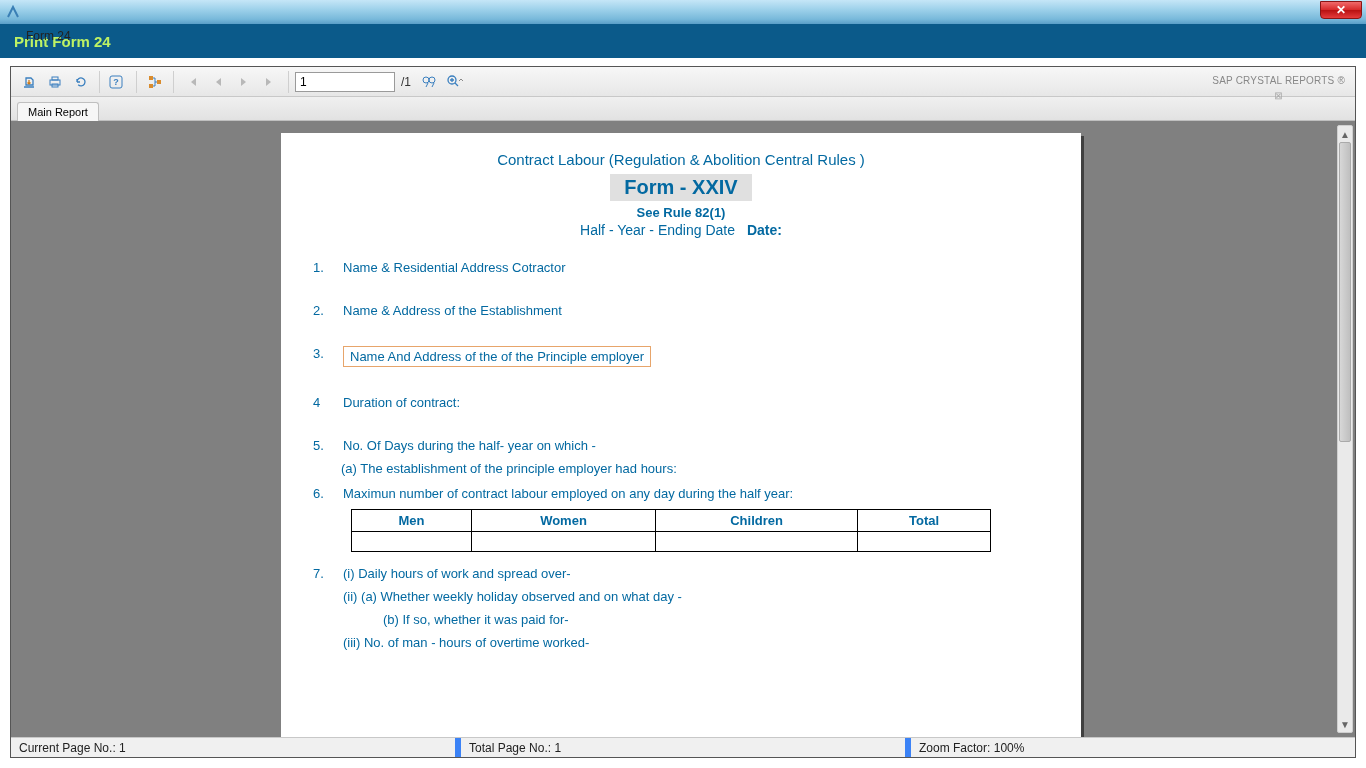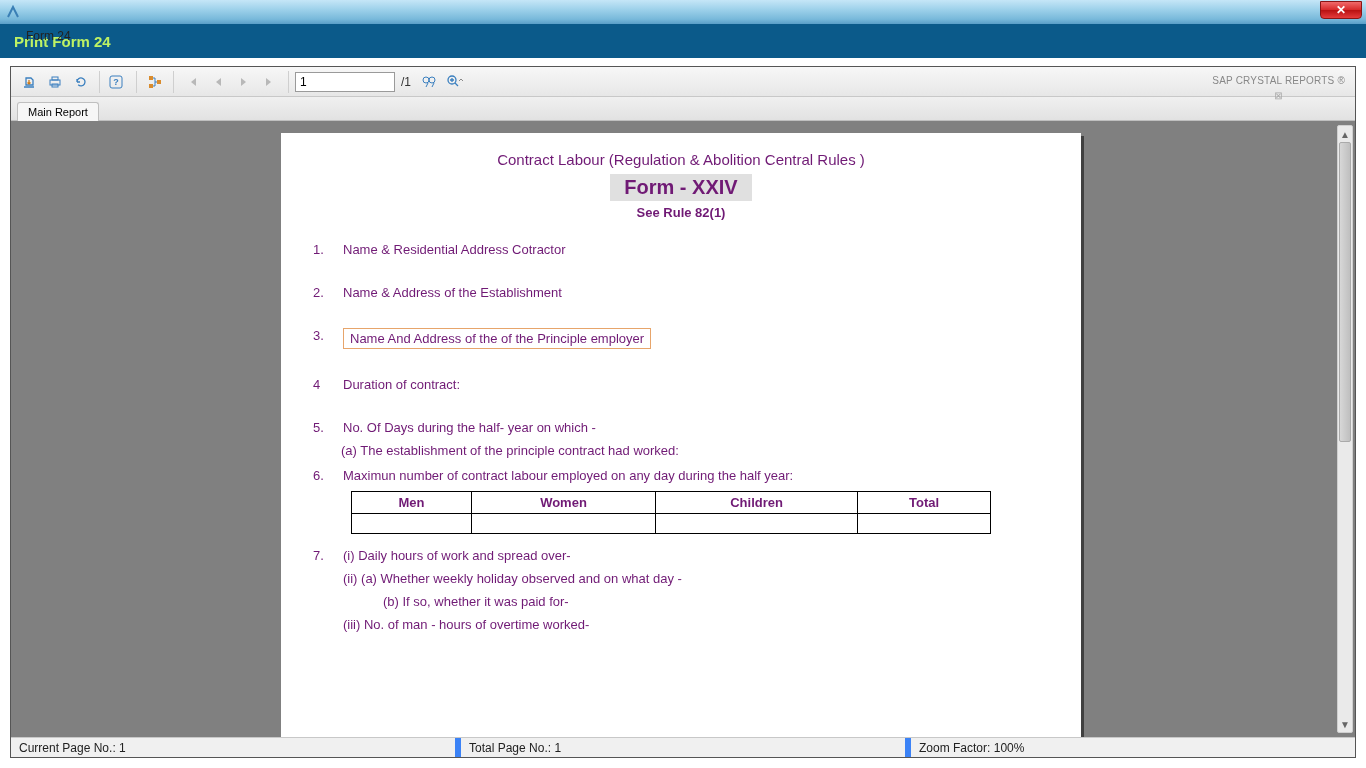--- a/index.html
+++ b/index.html
@@ -122,21 +122,21 @@
 }
 .page {
   position: absolute; left: 270px; top: 12px;
   width: 800px; height: 1000px;
   background: #fff;
   box-shadow: 3px 3px 0 rgba(0,0,0,0.5);
 }
 .page-inner {
   padding: 18px 30px 18px 30px;
   font-family: Arial, sans-serif;
-  color: #701a75;
+  color: #0369a1;
   font-size: 13px;
 }
 .doc-title1 { text-align: center; font-size: 15px; margin-bottom: 6px; }
 .doc-title2 {
   display: block; margin: 4px auto 4px auto;
   background: #e0e0e0; padding: 2px 14px;
   font-size: 20px; font-weight: bold; width: max-content;
 }
 .doc-rule { text-align: center; font-size: 13px; font-weight: bold; margin-top: 2px; }
 .doc-halfyear { text-align: center; font-size: 14px; margin-top: 2px; }
@@ -284,20 +284,24 @@
   <div class="tabbar">
     <div class="tab">Main Report</div>
   </div>
 
   <div class="report-area">
     <div class="page">
       <div class="page-inner">
         <div class="doc-title1">Contract Labour (Regulation &amp; Abolition Central Rules )</div>
         <div class="doc-title2">Form - XXIV</div>
         <div class="doc-rule">See Rule 82(1)</div>
+        <div class="doc-halfyear">
+          <span class="lbl">Half - Year - Ending Date</span>
+          <span class="datelbl">Date:</span>
+        </div>
 
         <div class="items">
           <div class="row">
             <div class="num">1.</div>
             <div class="txt">Name &amp; Residential Address Cotractor</div>
           </div>
           <div class="row">
             <div class="num">2.</div>
             <div class="txt">Name &amp; Address of the Establishment</div>
           </div>
@@ -308,21 +312,21 @@
             </div>
           </div>
           <div class="row">
             <div class="num">4</div>
             <div class="txt">Duration of contract:</div>
           </div>
           <div class="row tight">
             <div class="num">5.</div>
             <div class="txt">No. Of Days during the half- year on which -</div>
           </div>
-          <div class="sub">(a) The establishment of the principle contract had worked:</div>
+          <div class="sub">(a) The establishment of the principle employer had hours:</div>
 
           <div class="row tight" style="margin-top:10px;">
             <div class="num">6.</div>
             <div class="txt">Maximun number of contract labour employed on any day during the half year:</div>
           </div>
           <table class="mtable">
             <tbody>
                 <tr>
               <th>Men</th>
               <th>Women</th>

